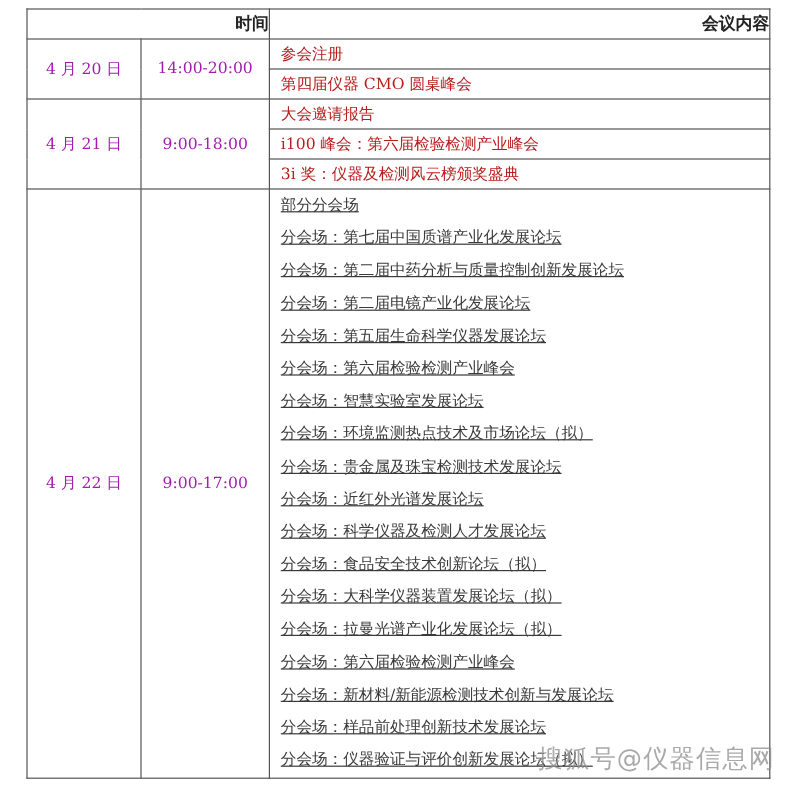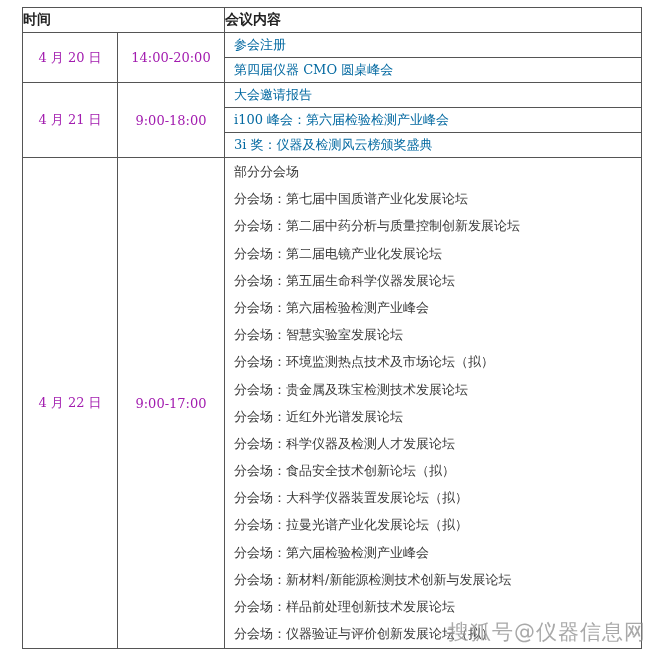--- a/index.html
+++ b/index.html
@@ -1,24 +1,24 @@
 <!DOCTYPE html>
 <html><head>
 <meta charset="utf-8">
 <style>
   html, body { margin:0; padding:0; background:#ffffff; }
   body { width:660px; height:660px; position:relative; overflow:hidden;
          font-family:"DejaVu Serif","Liberation Serif",serif; color:#333; }
   table { position:absolute; left:22px; top:7px; width:619px; border-collapse:collapse; table-layout:fixed; }
   td, th { border:1.3px solid #555; padding:0; }
-  th { height:24px; font-family:"DejaVu Sans","Liberation Sans",sans-serif; font-weight:bold; font-size:14px; color:#222; text-align:left; }
+  th { height:24px; font-family:"DejaVu Sans","Liberation Sans",sans-serif; font-weight:bold; font-size:14px; color:#222; text-align:right; }
   td.date, td.time { text-align:center; font-size:13px; color:#a21caf; vertical-align:middle; }
-  td.item { height:24px; font-size:13px; padding-left:9px; color:#0369a1; white-space:nowrap; overflow:hidden; }
+  td.item { height:24px; font-size:13px; padding-left:9px; color:#b91c1c; white-space:nowrap; overflow:hidden; }
   td.sub { padding:0; vertical-align:top; }
-  .subline { height:27.2px; line-height:27.2px; font-size:13px; padding-left:9px; color:#3a3a3a; white-space:nowrap; }
+  .subline { height:27.2px; line-height:27.2px; font-size:13px; padding-left:9px; color:#3a3a3a; white-space:nowrap;text-decoration:underline; }
   .watermark { position:absolute; right:14px; bottom:14px; font-family:"DejaVu Sans","Liberation Sans",sans-serif;
                font-size:21px; color:rgba(140,140,140,0.75); letter-spacing:1px; }
 </style>
 </head>
 <body>
 
 <table>
   <colgroup>
       <col style="width:95px">
       <col style="width:107px">

